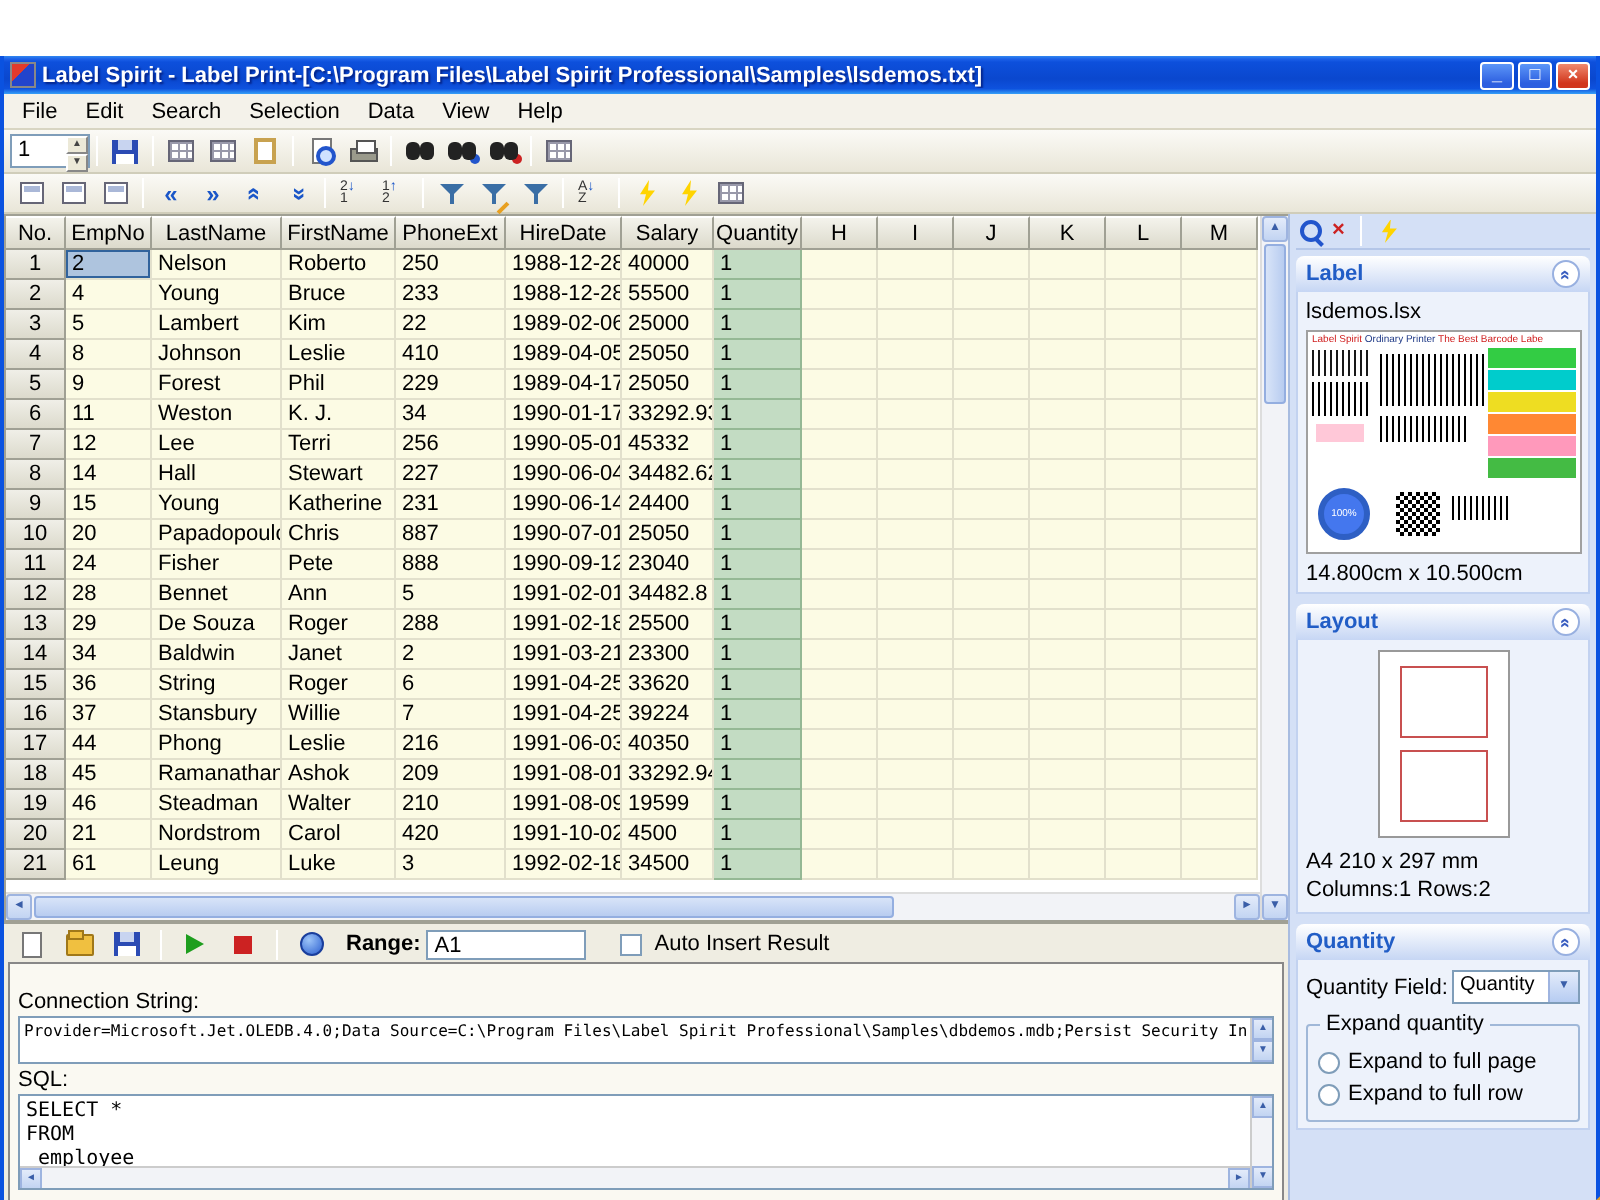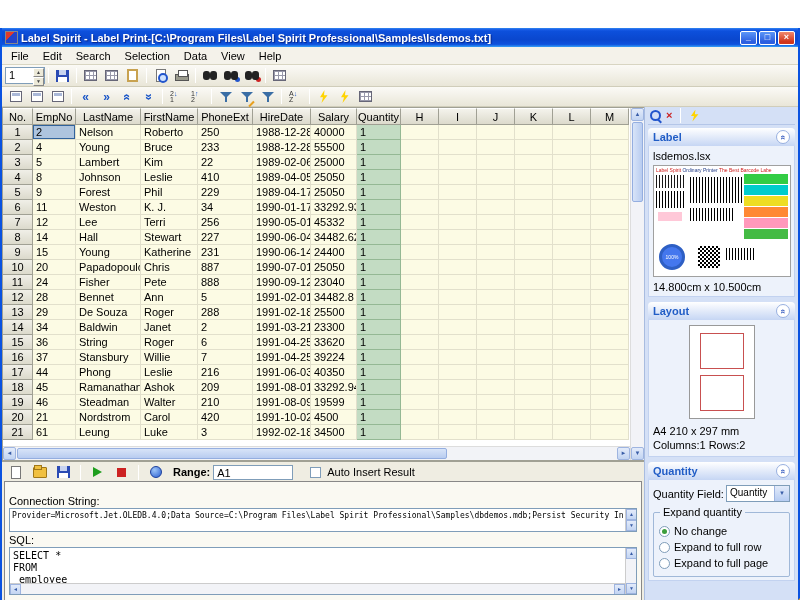--- a/index.html
+++ b/index.html
@@ -798,30 +798,26 @@
             <span>Quantity Field:</span>
             <div class="select">
               <div class="sval">Quantity</div>
               <div class="sarrow">▼</div>
             </div>
           </div>
           <div class="groupbox">
             <div class="group-label">Expand quantity</div>
             <div>
                 <div class="radio-row">
-                  <div class="radio on"></div>
-                  <span>No change</span>
+                  <div class="radio"></div>
+                  <span>Expand to full page</span>
                 </div>
                 <div class="radio-row">
                   <div class="radio"></div>
                   <span>Expand to full row</span>
-                </div>
-                <div class="radio-row">
-                  <div class="radio"></div>
-                  <span>Expand to full page</span>
                 </div>
               </div>
           </div>
         </div>
       </div>
     </div>
   </div>
 
   <div class="statusbar">
     <div class="status-cell status-left"></div>

